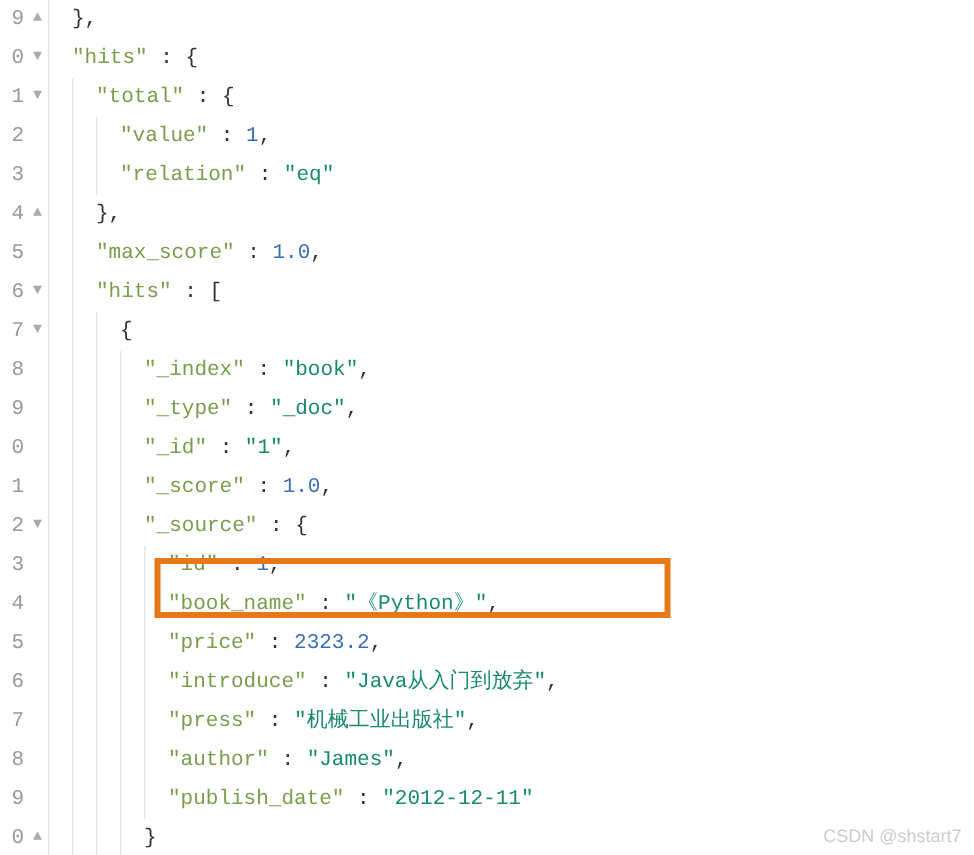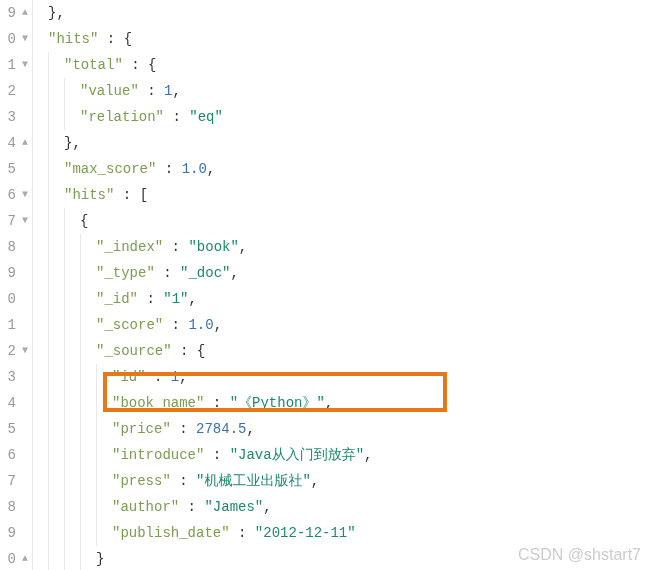--- a/index.html
+++ b/index.html
@@ -12,21 +12,21 @@
 .code { flex: 1; }
 .line { height: 26px; line-height: 26px; white-space: pre; position: relative; }
 .indent-guide { border-left: 1px solid #e8e8e8; display: inline-block; height: 26px; vertical-align: top; box-sizing: border-box; }
 .w1 { width: 16px; }
 .w2 { width: 16px; }
 .key { color: #7a9e4d; }
 .str { color: #1a8a6d; }
 .num-val { color: #3b6fb5; }
 .punct { color: #333; }
 .highlight-box { position: absolute; border: 4px solid #e67817; left: 103px; top: 372px; width: 344px; height: 40px; z-index: 5; pointer-events: none; }
-.watermark { position: absolute; right: 8px; bottom: 6px; color: #ccc; font-size: 16px; font-family: Arial, sans-serif; }
+.watermark { position: absolute; right: 8px; bottom: 6px; color: #ccc; font-size: 12px; font-family: Arial, sans-serif; }
 </style>
 </head>
 <body>
 
 <div class="editor">
   <div class="gutter">
     <div class="ln">
         <span class="num">9</span>
         <span class="fold">▲</span>
       </div>
@@ -127,21 +127,21 @@
     <div class="line"><span class="indent-guide w1"> </span><span class="indent-guide w2"> </span><span class="key">"max_score"</span><span class="punct"> : </span><span class="num-val">1.0</span><span class="punct">,</span></div>
     <div class="line"><span class="indent-guide w1"> </span><span class="indent-guide w2"> </span><span class="key">"hits"</span><span class="punct"> : [</span></div>
     <div class="line"><span class="indent-guide w1"> </span><span class="indent-guide w2"> </span><span class="indent-guide w2"> </span><span class="punct">{</span></div>
     <div class="line"><span class="indent-guide w1"> </span><span class="indent-guide w2"> </span><span class="indent-guide w2"> </span><span class="indent-guide w2"> </span><span class="key">"_index"</span><span class="punct"> : </span><span class="str">"book"</span><span class="punct">,</span></div>
     <div class="line"><span class="indent-guide w1"> </span><span class="indent-guide w2"> </span><span class="indent-guide w2"> </span><span class="indent-guide w2"> </span><span class="key">"_type"</span><span class="punct"> : </span><span class="str">"_doc"</span><span class="punct">,</span></div>
     <div class="line"><span class="indent-guide w1"> </span><span class="indent-guide w2"> </span><span class="indent-guide w2"> </span><span class="indent-guide w2"> </span><span class="key">"_id"</span><span class="punct"> : </span><span class="str">"1"</span><span class="punct">,</span></div>
     <div class="line"><span class="indent-guide w1"> </span><span class="indent-guide w2"> </span><span class="indent-guide w2"> </span><span class="indent-guide w2"> </span><span class="key">"_score"</span><span class="punct"> : </span><span class="num-val">1.0</span><span class="punct">,</span></div>
     <div class="line"><span class="indent-guide w1"> </span><span class="indent-guide w2"> </span><span class="indent-guide w2"> </span><span class="indent-guide w2"> </span><span class="key">"_source"</span><span class="punct"> : {</span></div>
     <div class="line"><span class="indent-guide w1"> </span><span class="indent-guide w2"> </span><span class="indent-guide w2"> </span><span class="indent-guide w2"> </span><span class="indent-guide w2"> </span><span class="key">"id"</span><span class="punct"> : </span><span class="num-val">1</span><span class="punct">,</span></div>
     <div class="line"><span class="indent-guide w1"> </span><span class="indent-guide w2"> </span><span class="indent-guide w2"> </span><span class="indent-guide w2"> </span><span class="indent-guide w2"> </span><span class="key">"book_name"</span><span class="punct"> : </span><span class="str">"《Python》"</span><span class="punct">,</span></div>
-    <div class="line"><span class="indent-guide w1"> </span><span class="indent-guide w2"> </span><span class="indent-guide w2"> </span><span class="indent-guide w2"> </span><span class="indent-guide w2"> </span><span class="key">"price"</span><span class="punct"> : </span><span class="num-val">2784.5</span><span class="punct">,</span></div>
+    <div class="line"><span class="indent-guide w1"> </span><span class="indent-guide w2"> </span><span class="indent-guide w2"> </span><span class="indent-guide w2"> </span><span class="indent-guide w2"> </span><span class="key">"price"</span><span class="punct"> : </span><span class="num-val">2323.2</span><span class="punct">,</span></div>
     <div class="line"><span class="indent-guide w1"> </span><span class="indent-guide w2"> </span><span class="indent-guide w2"> </span><span class="indent-guide w2"> </span><span class="indent-guide w2"> </span><span class="key">"introduce"</span><span class="punct"> : </span><span class="str">"Java从入门到放弃"</span><span class="punct">,</span></div>
     <div class="line"><span class="indent-guide w1"> </span><span class="indent-guide w2"> </span><span class="indent-guide w2"> </span><span class="indent-guide w2"> </span><span class="indent-guide w2"> </span><span class="key">"press"</span><span class="punct"> : </span><span class="str">"机械工业出版社"</span><span class="punct">,</span></div>
     <div class="line"><span class="indent-guide w1"> </span><span class="indent-guide w2"> </span><span class="indent-guide w2"> </span><span class="indent-guide w2"> </span><span class="indent-guide w2"> </span><span class="key">"author"</span><span class="punct"> : </span><span class="str">"James"</span><span class="punct">,</span></div>
     <div class="line"><span class="indent-guide w1"> </span><span class="indent-guide w2"> </span><span class="indent-guide w2"> </span><span class="indent-guide w2"> </span><span class="indent-guide w2"> </span><span class="key">"publish_date"</span><span class="punct"> : </span><span class="str">"2012-12-11"</span></div>
     <div class="line"><span class="indent-guide w1"> </span><span class="indent-guide w2"> </span><span class="indent-guide w2"> </span><span class="indent-guide w2"> </span><span class="punct">}</span></div>
 
   </div>
 </div>
 
 <div class="highlight-box"></div>

